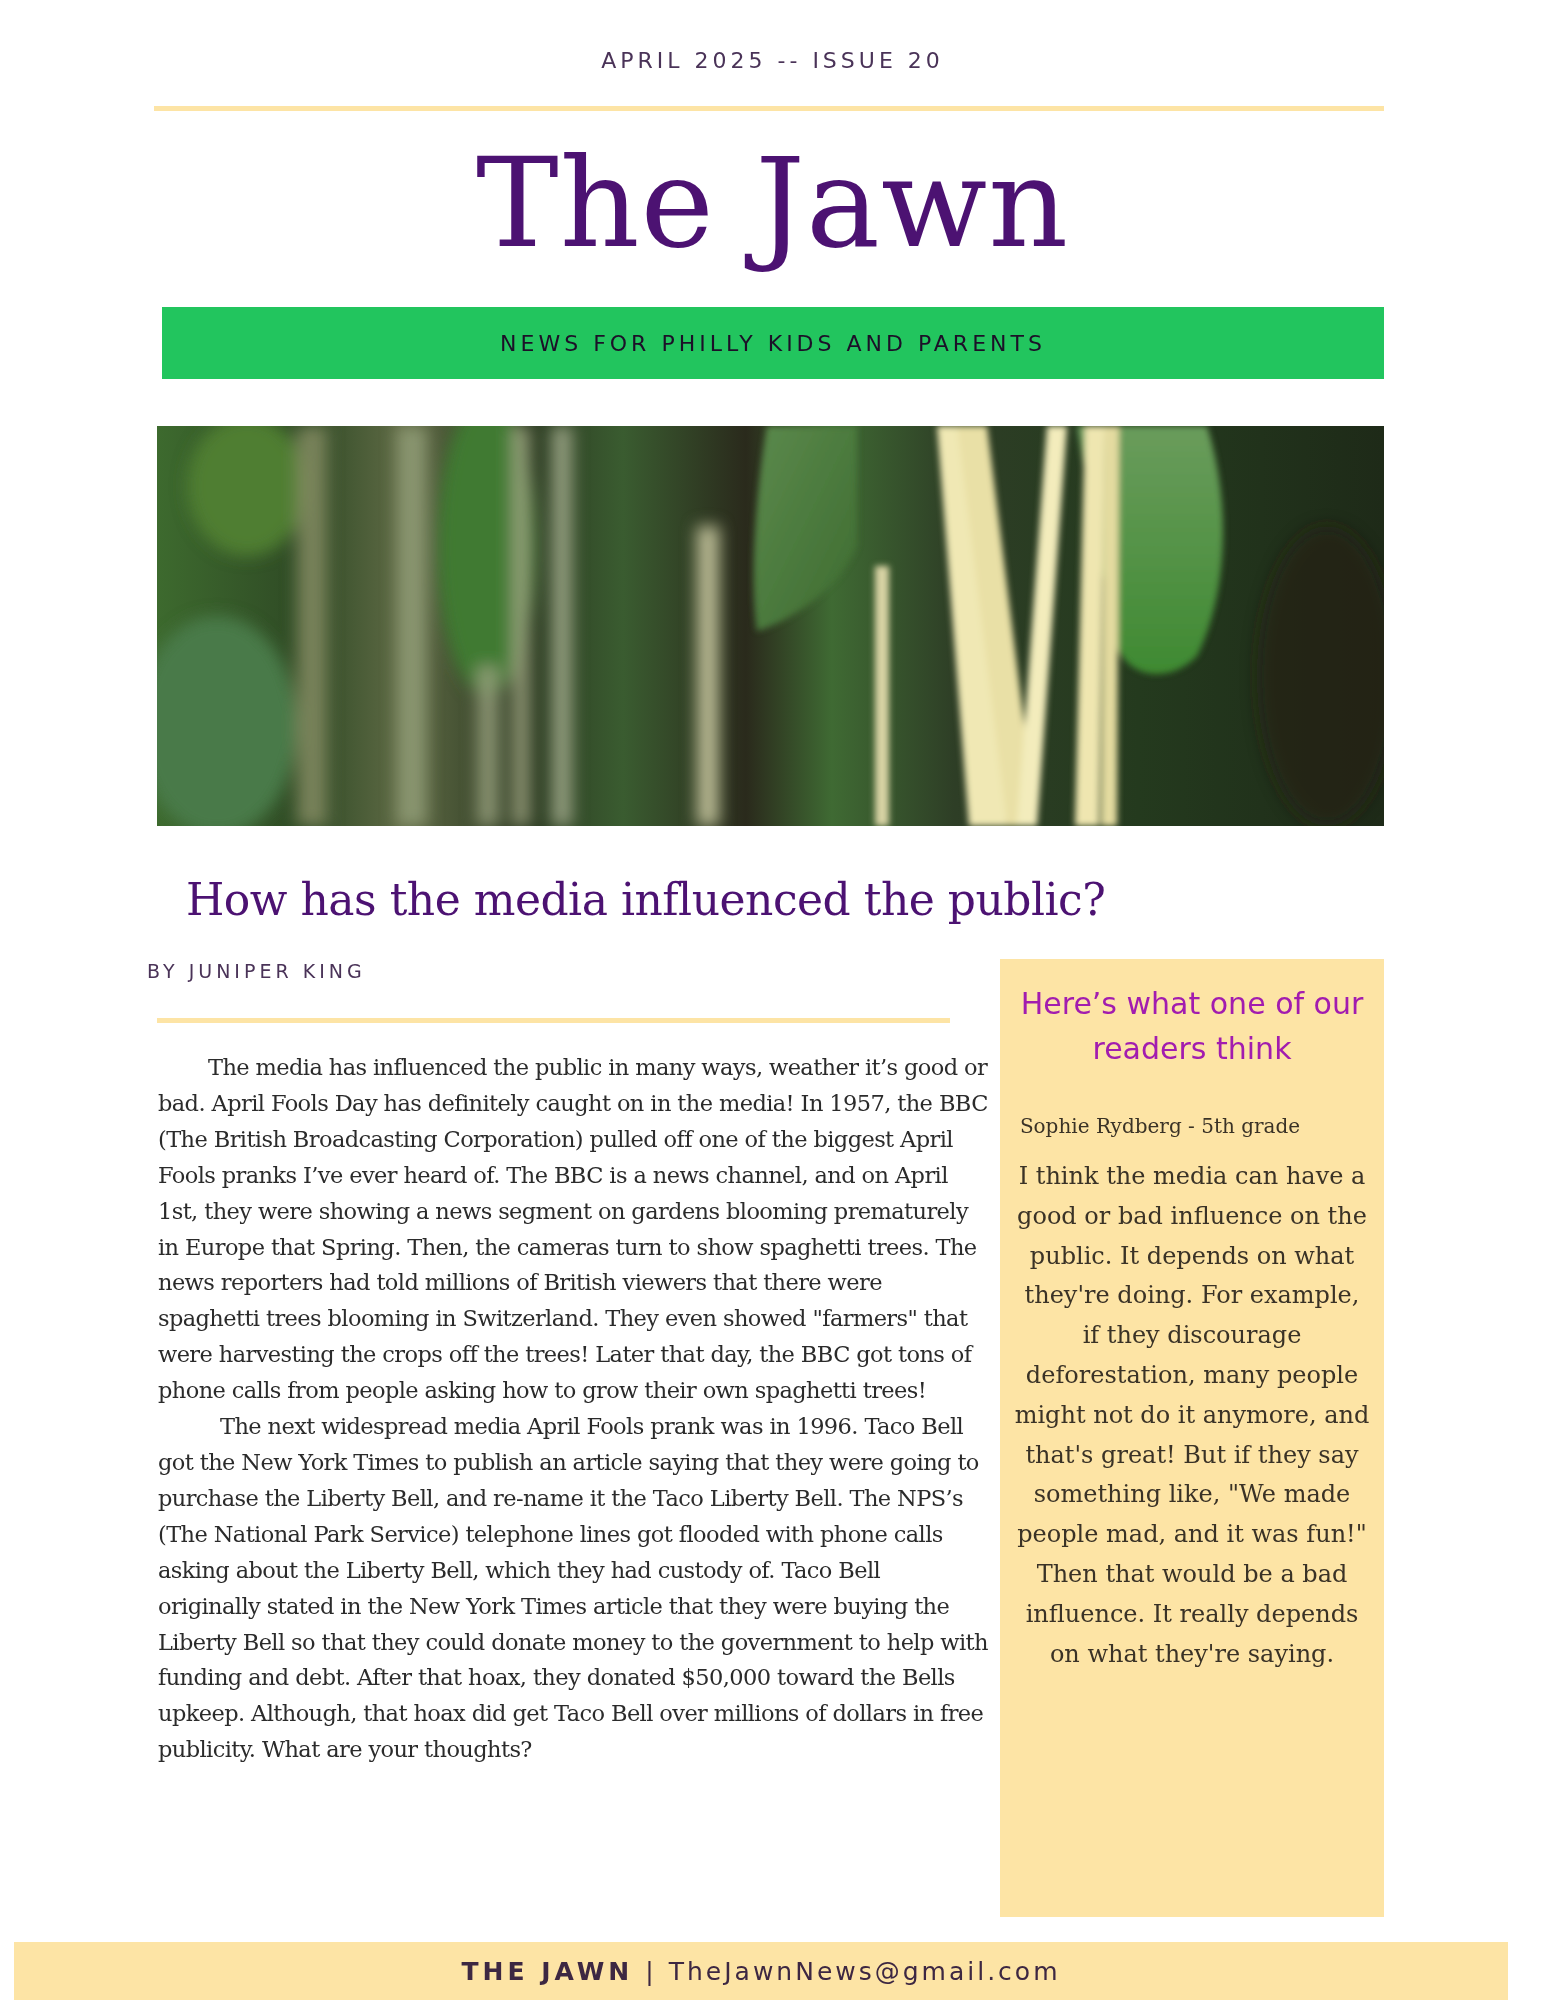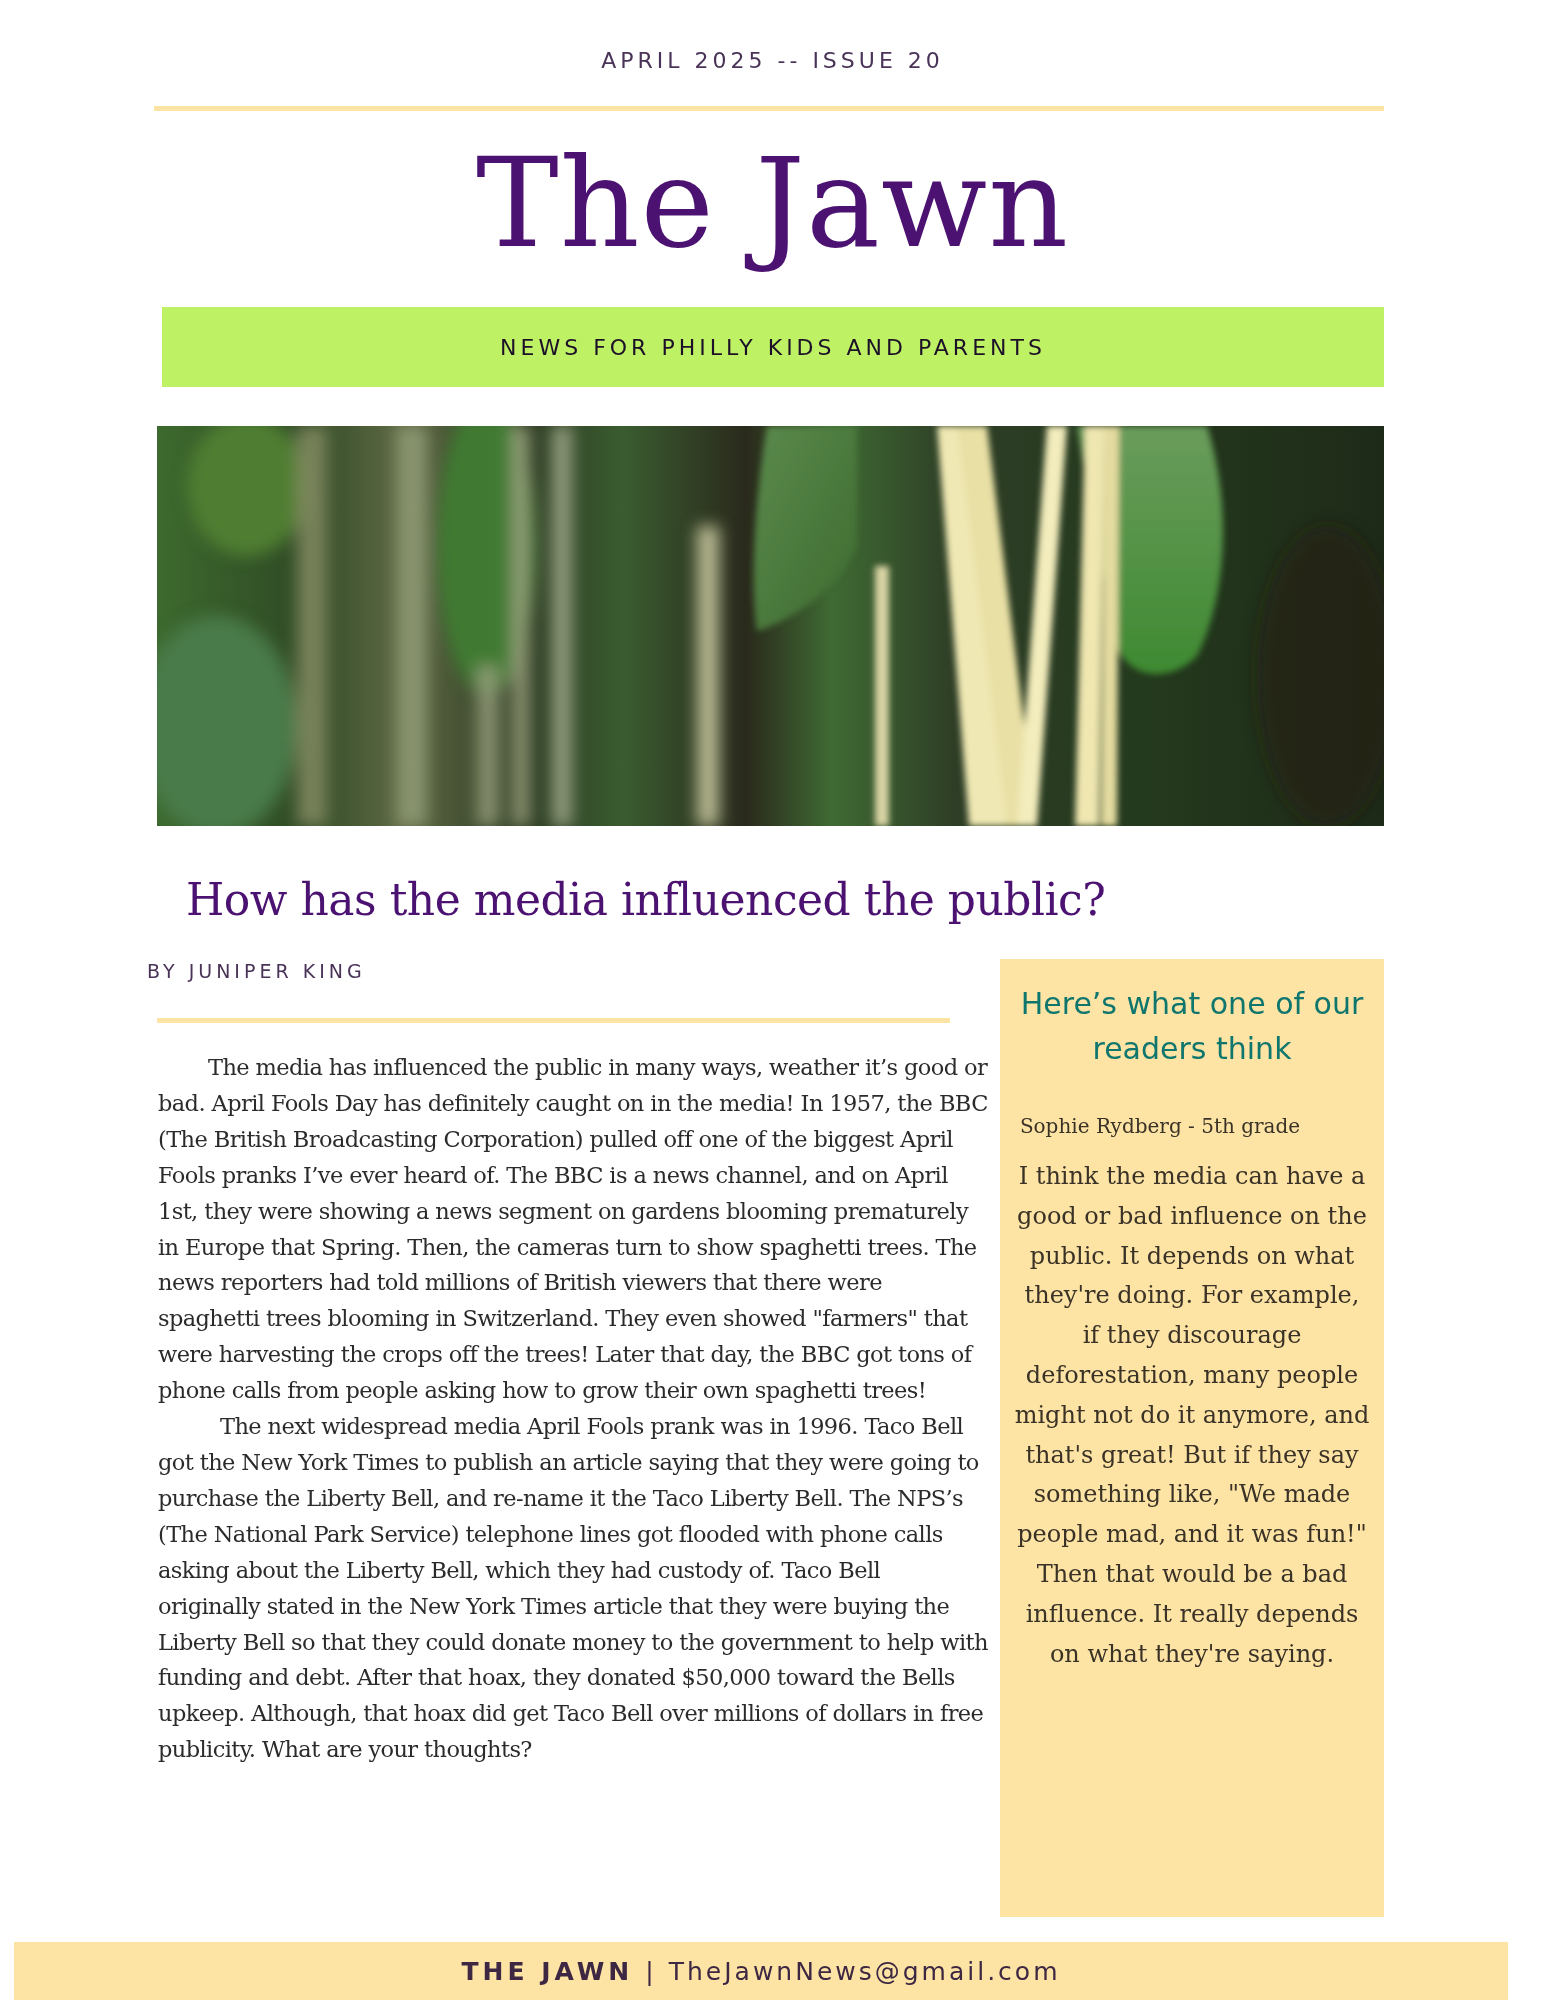--- a/index.html
+++ b/index.html
@@ -14,21 +14,21 @@
       font-family: "DejaVu Sans", sans-serif; font-size: 22px; letter-spacing: 4px;
       color: #4a3358; font-weight: 500;
     }
     .rule-top { left: 154px; width: 1230px; top: 106px; height: 5px; background: #fde4a5; }
     .masthead {
       left: 0; width: 1545px; top: 128px; text-align: center;
       font-family: "DejaVu Serif", serif; font-size: 124px; line-height: 150px;
       color: #4c1272; letter-spacing: 1px;
     }
     .tagline-box {
-      left: 162px; width: 1222px; top: 307px; height: 80px; background: #bef264;
+      left: 162px; width: 1222px; top: 307px; height: 72px; background: #22c55e;
       display: flex; align-items: center; justify-content: center;
     }
     .tagline {
       font-family: "DejaVu Sans", sans-serif; font-size: 22px; letter-spacing: 4px;
       color: #1c1028; font-weight: 500;
     }
     .photo {
       left: 157px; width: 1227px; top: 426px; height: 400px; overflow: hidden;
       background: linear-gradient(90deg, #3d6a2e 0%, #2f4a25 12%, #5f6a45 20%, #2c3a22 30%, #3a5c30 38%, #2a2a1c 48%, #3f6a33 55%, #2e3e26 65%, #243a1e 80%, #1e2a18 100%);
     }
@@ -50,21 +50,21 @@
       color: #2b2b2b; letter-spacing: -0.6px;
     }
     .article-body p { margin: 0; text-indent: 50px; }
     .article-body p.p2 { text-indent: 62px; }
     .sidebar {
       left: 1000px; width: 384px; top: 959px; height: 958px; background: #fde4a5;
     }
     .sidebar-title {
       position: absolute; left: 0; width: 384px; top: 22px; text-align: center;
       font-family: "DejaVu Sans", sans-serif; font-size: 30px; line-height: 45px;
-      color: #0f766e;
+      color: #a21caf;
     }
     .reader-name {
       position: absolute; left: 0; width: 320px; top: 155px; text-align: center;
       font-family: "DejaVu Serif", serif; font-size: 20px; color: #3a3226;
     }
     .reader-quote {
       position: absolute; left: 14px; width: 356px; top: 198px; text-align: center;
       font-family: "DejaVu Serif", serif; font-size: 24px; line-height: 39.8px;
       color: #3a3226;
     }

